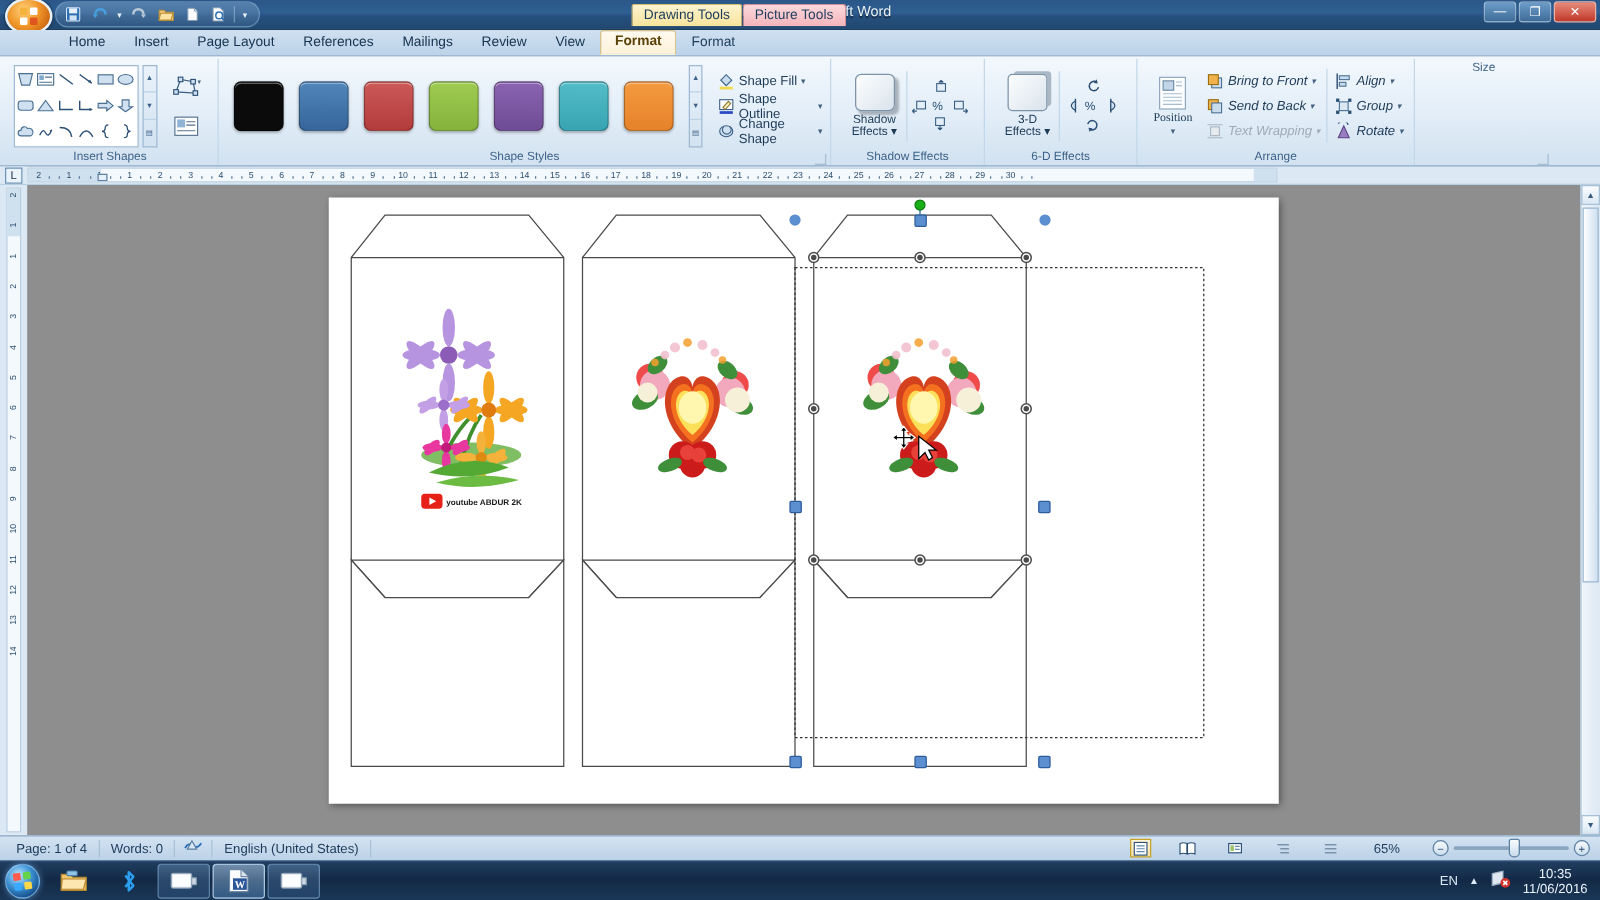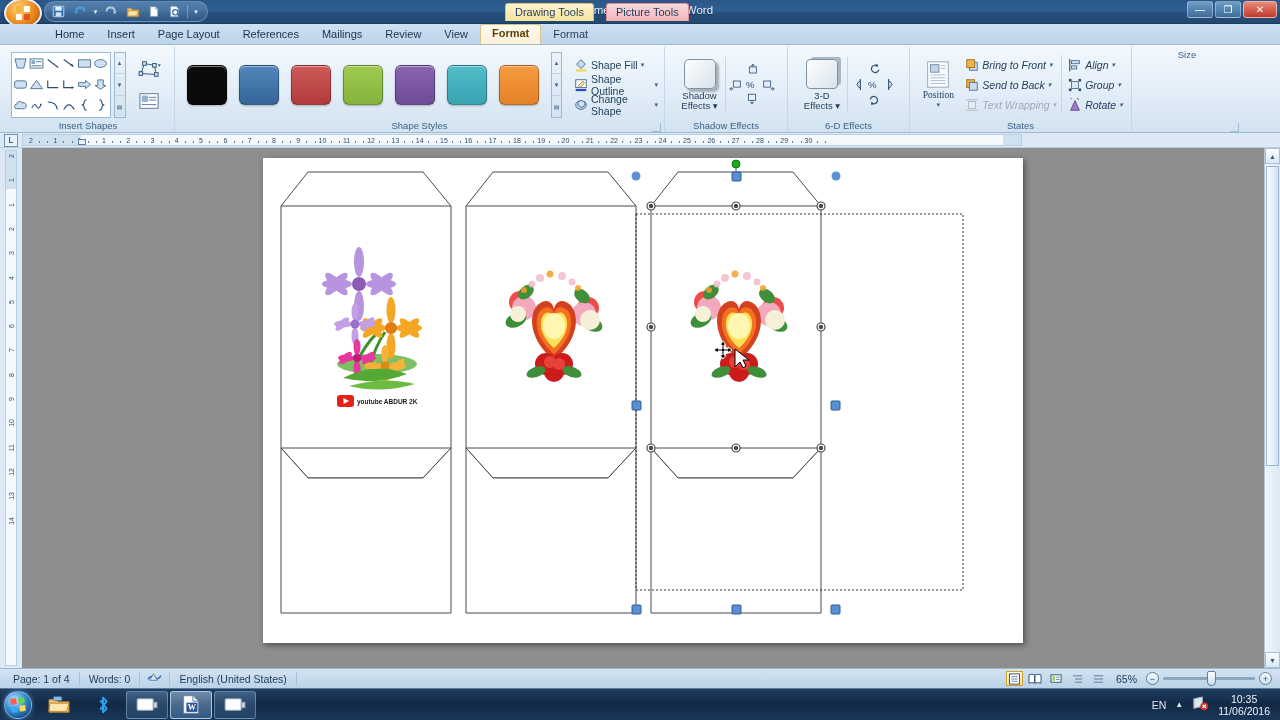--- a/index.html
+++ b/index.html
@@ -49,21 +49,21 @@
     font-size:12px; color:#e8f0f8; position:relative;
   }
   .qat-sep { width:1px; height:13px; background:rgba(180,210,235,.45); margin:0 1px; }
 
   .ttl {
     position:absolute; left:0; right:0; top:4px; text-align:center;
     font-size:11.5px; color:#e9f2fa; text-shadow:0 1px 1px rgba(0,0,0,.55);
     pointer-events:none;
   }
   
-  .ctx-wrap { position:absolute; left:505px; top:3px; display:flex; gap:12px; }
+  .ctx-wrap { position:absolute; left:505px; top:3px; display:flex; gap:0; }
   .ctx-lbl {
     font-size:11px; padding:2px 9px 3px; color:#1d3c5c;
     border-radius:3px 3px 0 0;
   }
   .ctx-draw { background:linear-gradient(180deg,#fdf3cf,#f7e49b); border:1px solid #d6c070; border-bottom:none; }
   .ctx-pic  { background:linear-gradient(180deg,#fbd9dc,#f4b4bb); border:1px solid #d98e97; border-bottom:none; }
 
   .winbtns { position:absolute; right:3px; top:1px; display:flex; gap:2px; }
   .wb { width:26px; height:17px; border-radius:3px; display:flex; align-items:center; justify-content:center;
         font-size:10px; color:#fff; border:1px solid rgba(255,255,255,.35);
@@ -182,21 +182,21 @@
   .vscroll .thumb { position:absolute; left:1px; right:1px; top:18px; height:300px; border:1px solid #9bb6cf;
                     background:linear-gradient(90deg,#fdfeff,#cfe0f0); }
 
   
   .statusbar {
     flex:0 0 20px; display:flex; align-items:center;
     background:linear-gradient(180deg,#d3e3f2 0%,#bcd2e7 100%);
     border-top:1px solid #9db7cf; font-size:10.5px; color:#1b3a58; padding:0 4px;
   }
   .sb-item { padding:0 9px; border-right:1px solid #a9c1d6; height:14px; line-height:14px; display:flex; align-items:center; gap:4px; }
-  .sb-right { margin-left:auto; display:flex; align-items:center; gap:4px; padding-right:4px; }
+  .sb-right { margin-left:auto; display:flex; align-items:center; gap:21px; padding-right:4px; }
   .viewbtn { width:17px; height:15px; display:flex; align-items:center; justify-content:center;
              font-size:10px; color:#2c5074; border:1px solid transparent; }
   .viewbtn.sel { border:1px solid #c9a227; background:linear-gradient(180deg,#fff6dc,#fde0a4); }
   .zoomslider { display:flex; align-items:center; gap:4px; }
   .zs-track { width:92px; height:3px; background:#8ba6bf; position:relative; border-radius:2px; }
   .zs-thumb { position:absolute; left:44px; top:-6px; width:9px; height:15px;
               background:linear-gradient(180deg,#fafdff,#c8dbeb); border:1px solid #5d80a3; border-radius:2px 2px 4px 4px; }
   .zs-btn { width:13px; height:13px; border-radius:50%; border:1px solid #5d80a3;
             background:linear-gradient(180deg,#f6fafd,#cddfee); display:flex; align-items:center;
             justify-content:center; font-size:9px; color:#2c5074; }
@@ -676,21 +676,21 @@
               <svg width="14" height="14" viewBox="0 0 16 16">
                   <path d="M3 14 L8 3 L13 14 Z" fill="#9a7dc0" stroke="#5c4183"></path>
                   <path d="M3 1 a5 5 0 0 1 9 1" stroke="#2b4f74" fill="none" stroke-width="1.1"></path>
                 </svg>
             </span>
             <span>Rotate</span>
             <span class="caret">▾</span>
           </div>
         </div>
       </div>
-      <div class="group-label">States</div>
+      <div class="group-label">Arrange</div>
     </div>
 
     <div class="group" style="width:110px;border-right:none;">
       <div class="group-label">Size</div>
       <div class="dlg"></div>
     </div>
   </div>
 
   <div class="rulerbar">
     <div class="tabsel">

